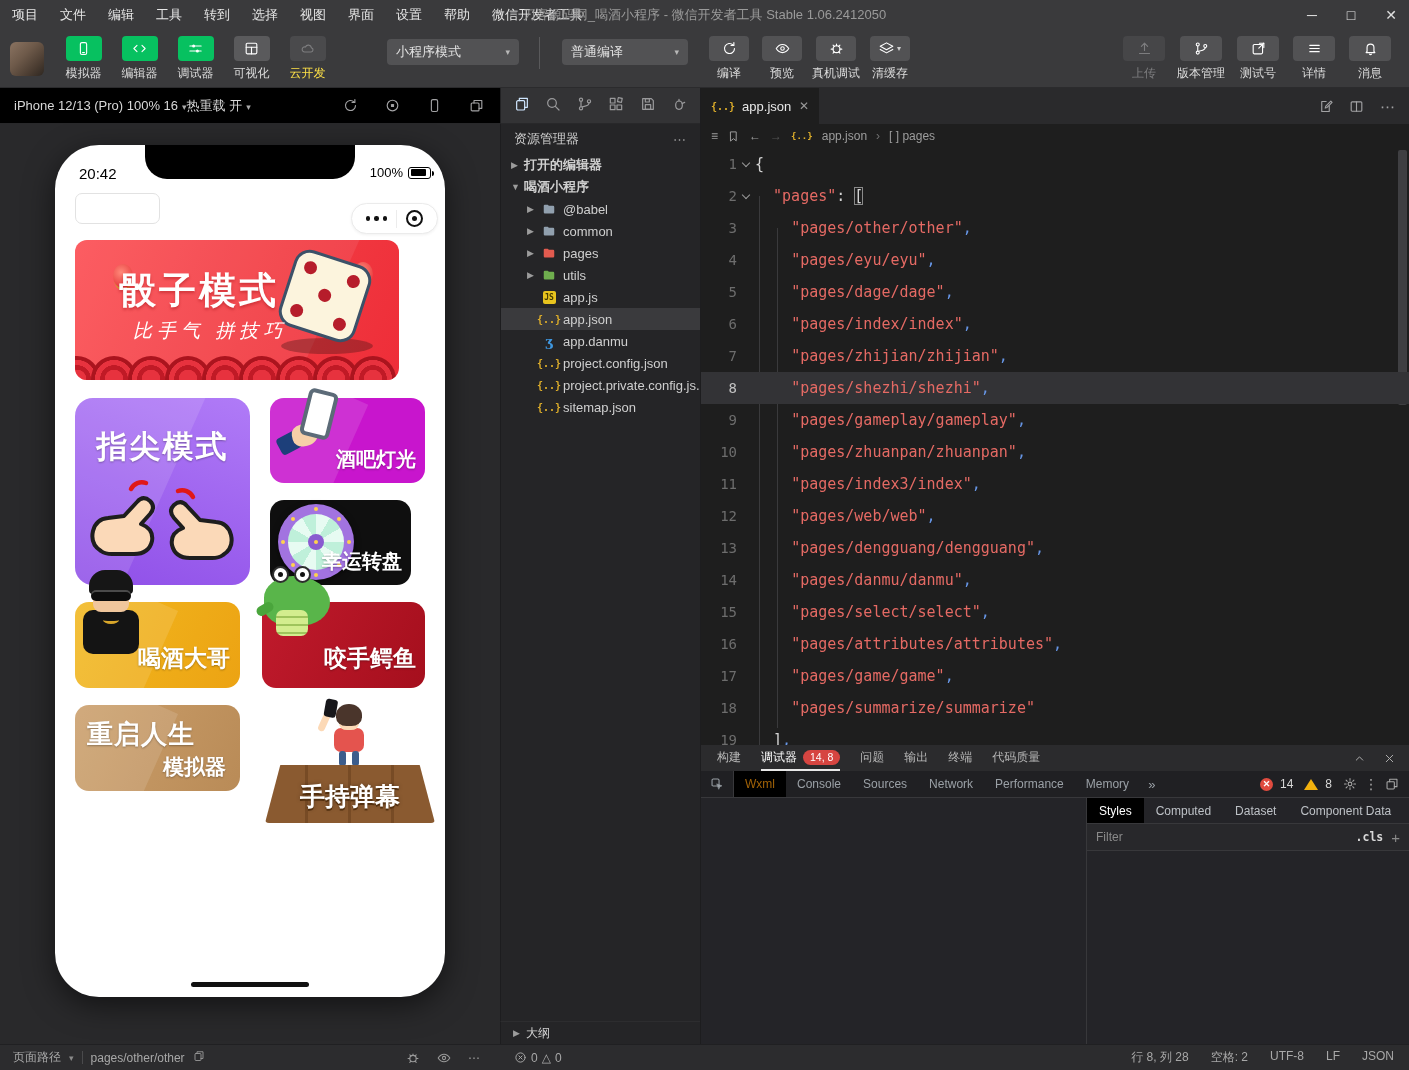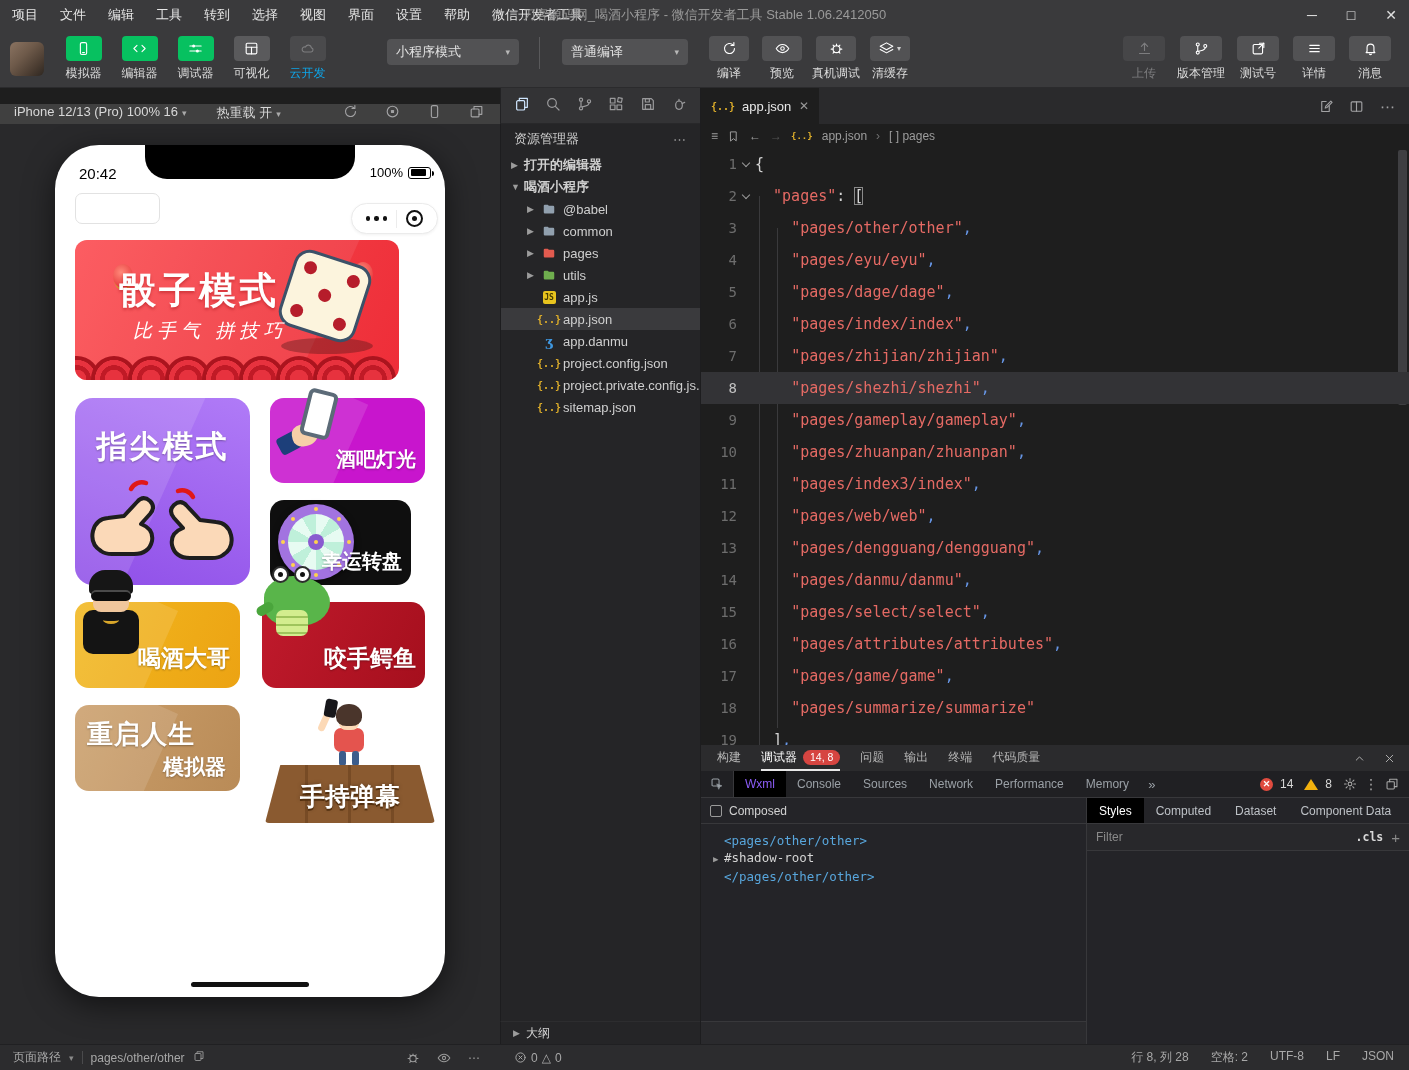--- a/index.html
+++ b/index.html
@@ -19,43 +19,43 @@
 
 .toolbar{position:absolute;left:0;top:30px;width:100%;height:58px;background:#3a3a3c;
   border-bottom:1px solid #2b2b2d;display:flex;align-items:center;z-index:29}
 .avatar{width:34px;height:34px;border-radius:6px;margin-left:10px;
   background:linear-gradient(135deg,#8a7361 0%,#6e5a4a 40%,#4a3c31 75%,#2e2721 100%)}
 .toggles{display:flex;gap:9px;margin-left:16px}
 .tg{width:47px;text-align:center;cursor:pointer}
 .tg-ico{width:36px;height:25px;border-radius:4px;margin:0 auto;display:flex;align-items:center;justify-content:center;color:#fff;background:#5a5a5c}
 .tg.active .tg-ico{background:#07c160}
 .tg.disabled .tg-ico{background:#4a4a4c;color:#7d7d7f}
-.tg.disabled .tg-label{color:#0ea5e9}
+.tg.disabled .tg-label{color:#fde047}
 .tg-label{font-size:12px;color:#dcdcdc;margin-top:4px;white-space:nowrap}
 .tg-ico svg{width:15px;height:15px}
 .dd{height:26px;background:#525254;border-radius:4px;display:flex;align-items:center;
   justify-content:space-between;padding:0 9px;font-size:13px;color:#e2e2e2;cursor:pointer;margin-top:-14px}
 .dd .caret{font-size:9px;color:#b8b8b8;margin-left:18px}
 .dd1{width:132px;margin-left:56px}
 .dd2{width:126px;margin-left:22px}
 .vsep{width:1px;height:32px;background:#59595b;margin-left:20px;margin-top:-12px}
 .acts{display:flex;gap:7px;margin-left:18px}
 .act{min-width:46px;text-align:center;cursor:pointer}
 .act .tg-ico{background:#525254;width:40px}
 .act .caret2{font-size:8px;margin-left:3px;color:#cfcfcf}
 .racts{display:flex;gap:10px;margin-left:auto;margin-right:16px}
 .racts .act .tg-ico{width:42px}
 .act.disabled .tg-ico{background:#464648;color:#7d7d7f}
 .act.disabled .tg-label{color:#7d7d7f}
 
 
-.simbar{position:absolute;left:0;top:104px;width:500px;height:36px;background:#404040;
-  border-bottom:1px solid #28282a;display:flex;font-size:13px;color:#d8d8d8}
+.simbar{position:absolute;left:0;top:88px;width:500px;height:36px;background:#000000;
+  border-bottom:1px solid #28282a;display:flex;align-items:center;font-size:13px;color:#d8d8d8}
 .simbar .dev{margin-left:14px;cursor:pointer;white-space:nowrap}
-.simbar .hot{margin-left:30px;cursor:pointer;white-space:nowrap}
+.simbar .hot{cursor:pointer;white-space:nowrap}
 .simbar .caret{font-size:9px;color:#aaa;margin-left:4px}
 .sim-icons{margin-left:auto;display:flex;gap:27px;margin-right:16px;color:#a2a2a4}
 .sim-icons svg{width:15px;height:15px;cursor:pointer}
 .sim-canvas{position:absolute;left:0;top:124px;width:500px;height:920px;background:#29292b;overflow:hidden}
 
 
 .phone{position:absolute;left:55px;top:21px;width:390px;height:852px;background:#fff;
   border-radius:44px;box-shadow:0 8px 30px rgba(0,0,0,.55);overflow:hidden;color:#000}
 .notch{position:absolute;left:90px;top:0;width:210px;height:34px;background:#000;border-radius:0 0 22px 22px}
 .ptime{position:absolute;left:24px;top:20px;font-size:15px;color:#000}
@@ -211,21 +211,21 @@
 .dbg-tabs{height:26px;background:#2b2b2d;display:flex;align-items:center;padding-left:16px;gap:20px;font-size:12px;color:#b6b6b6}
 .dtabp{height:100%;display:flex;align-items:center;gap:6px;cursor:pointer;border-bottom:2px solid transparent}
 .dtabp.on{color:#fff;border-bottom-color:#e8e8e8}
 .badge{background:#d64541;color:#fff;font-size:10.5px;border-radius:9px;padding:1px 7px;line-height:13px}
 .dbg-winctl{margin-left:auto;display:flex;gap:17px;margin-right:13px;color:#b0b0b0}
 .dbg-winctl svg{width:13px;height:13px;cursor:pointer}
 .devbar{height:27px;background:#202023;border-bottom:1px solid #38383b;display:flex;align-items:center;font-size:12px;color:#9aa0a6}
 .inspect{padding:0 9px;display:flex;align-items:center;border-right:1px solid #38383b;height:100%}
 .inspect svg{width:14px;height:14px;cursor:pointer}
 .dtab{padding:0 11px;height:100%;display:flex;align-items:center;cursor:pointer;white-space:nowrap}
-.dtab.on{background:#000;color:#8b5cf6}
+.dtab.on{background:#000;color:#a16207}
 .dmore{padding:0 8px;cursor:pointer;font-size:13px}
 .dev-right{margin-left:auto;display:flex;align-items:center;gap:7px;margin-right:10px}
 .errdot{width:13px;height:13px;border-radius:50%;background:#e04b3f;color:#fff;font-size:9px;display:flex;align-items:center;justify-content:center;font-weight:bold}
 .warntri{width:0;height:0;border-left:7px solid transparent;border-right:7px solid transparent;border-bottom:11px solid #f2b10e;position:relative}
 .cnt{color:#d8d8d8;font-size:12px;margin-right:4px}
 .dev-right .gear,.dev-right .vdots,.dev-right svg{color:#a8a8a8;cursor:pointer}
 .dev-right svg{width:14px;height:14px}
 .dev-right .vdots{font-size:14px;letter-spacing:0}
 .dom-pane{position:absolute;left:0;top:53px;width:385px;bottom:0;background:#242428}
 .composed{height:26px;border-bottom:1px solid #38383b;display:flex;align-items:center;gap:7px;padding-left:9px;font-size:12px;color:#d2d2d2}
@@ -912,32 +912,20 @@
             <circle cx="12" cy="12" r="3.2"></circle>
             <path d="M12 2.5v3M12 18.5v3M2.5 12h3M18.5 12h3M5.3 5.3l2.1 2.1M16.6 16.6l2.1 2.1M18.7 5.3l-2.1 2.1M7.4 16.6l-2.1 2.1"></path>
           </svg>
         <span class="vdots">⋮</span>
         <svg viewBox="0 0 24 24">
             <rect x="3.5" y="8" width="12.5" height="12.5" rx="1.5"></rect>
             <path d="M8 8V4h12.5v12.5H16"></path>
           </svg>
       </span>
     </div>
-    <div class="dom-pane">
-      <div class="composed">
-        <span class="cbox"></span>
-        <span>Composed</span>
-      </div>
-      <div class="domtree" id="domtree">
-          <div class="row"><span class="tag">&lt;pages/other/other&gt;</span></div>
-          <div class="row"><span class="tarr">▶</span><span class="shadow">#shadow-root</span></div>
-          <div class="row"><span class="tag">&lt;/pages/other/other&gt;</span></div>
-        </div>
-      <div class="dom-bottom"></div>
-    </div>
     <div class="styles-pane">
       <div class="stabs" id="stabs">
           <span class="stab on">Styles</span>
           <span class="stab">Computed</span>
           <span class="stab">Dataset</span>
           <span class="stab">Component Data</span>
         </div>
       <div class="filter-row">
         <input placeholder="Filter" style="">
         <span class="cls">.cls</span>

